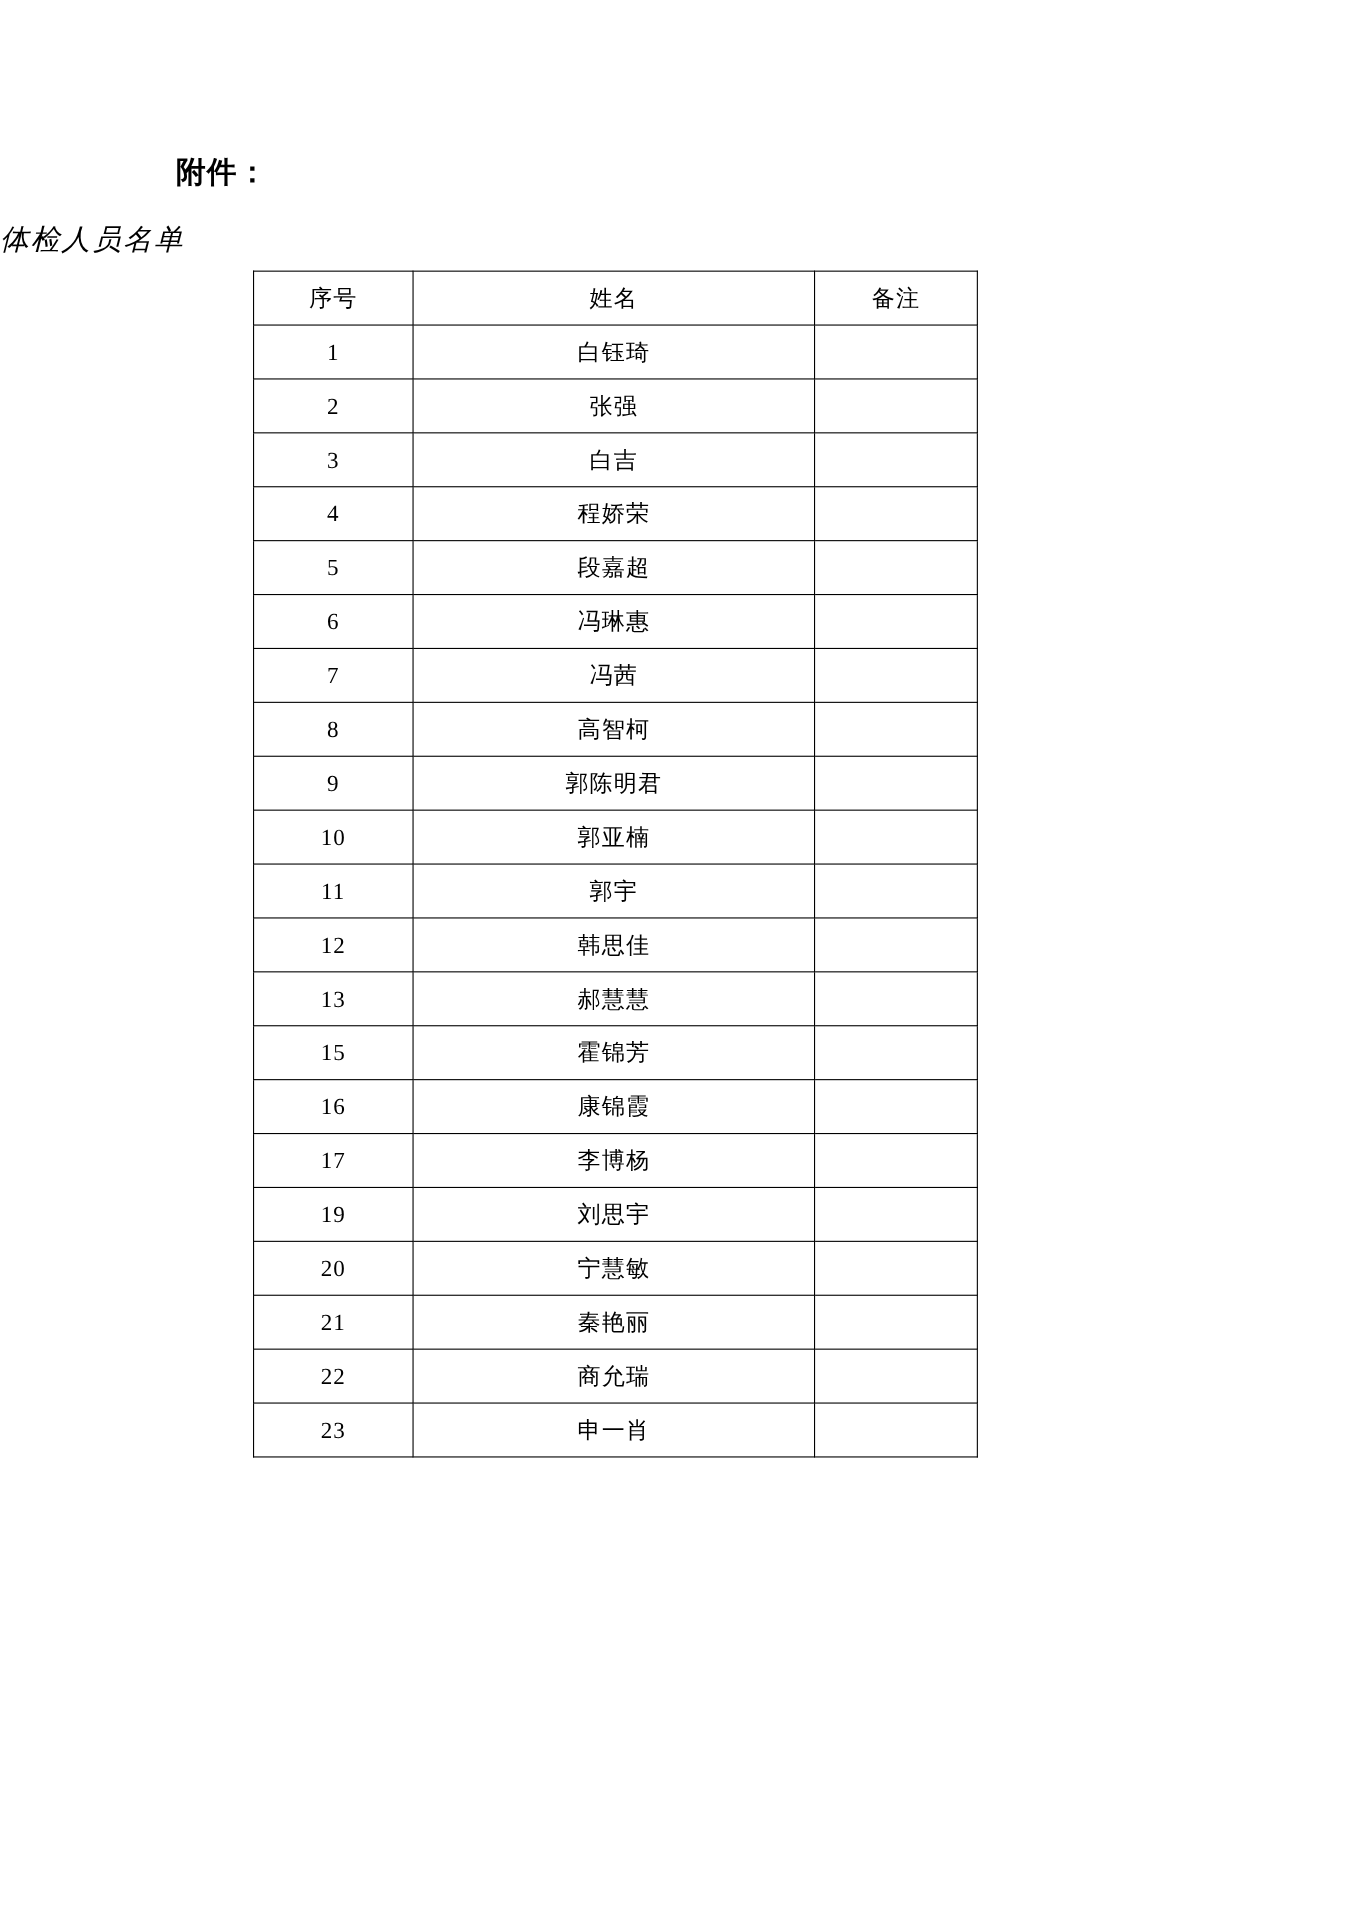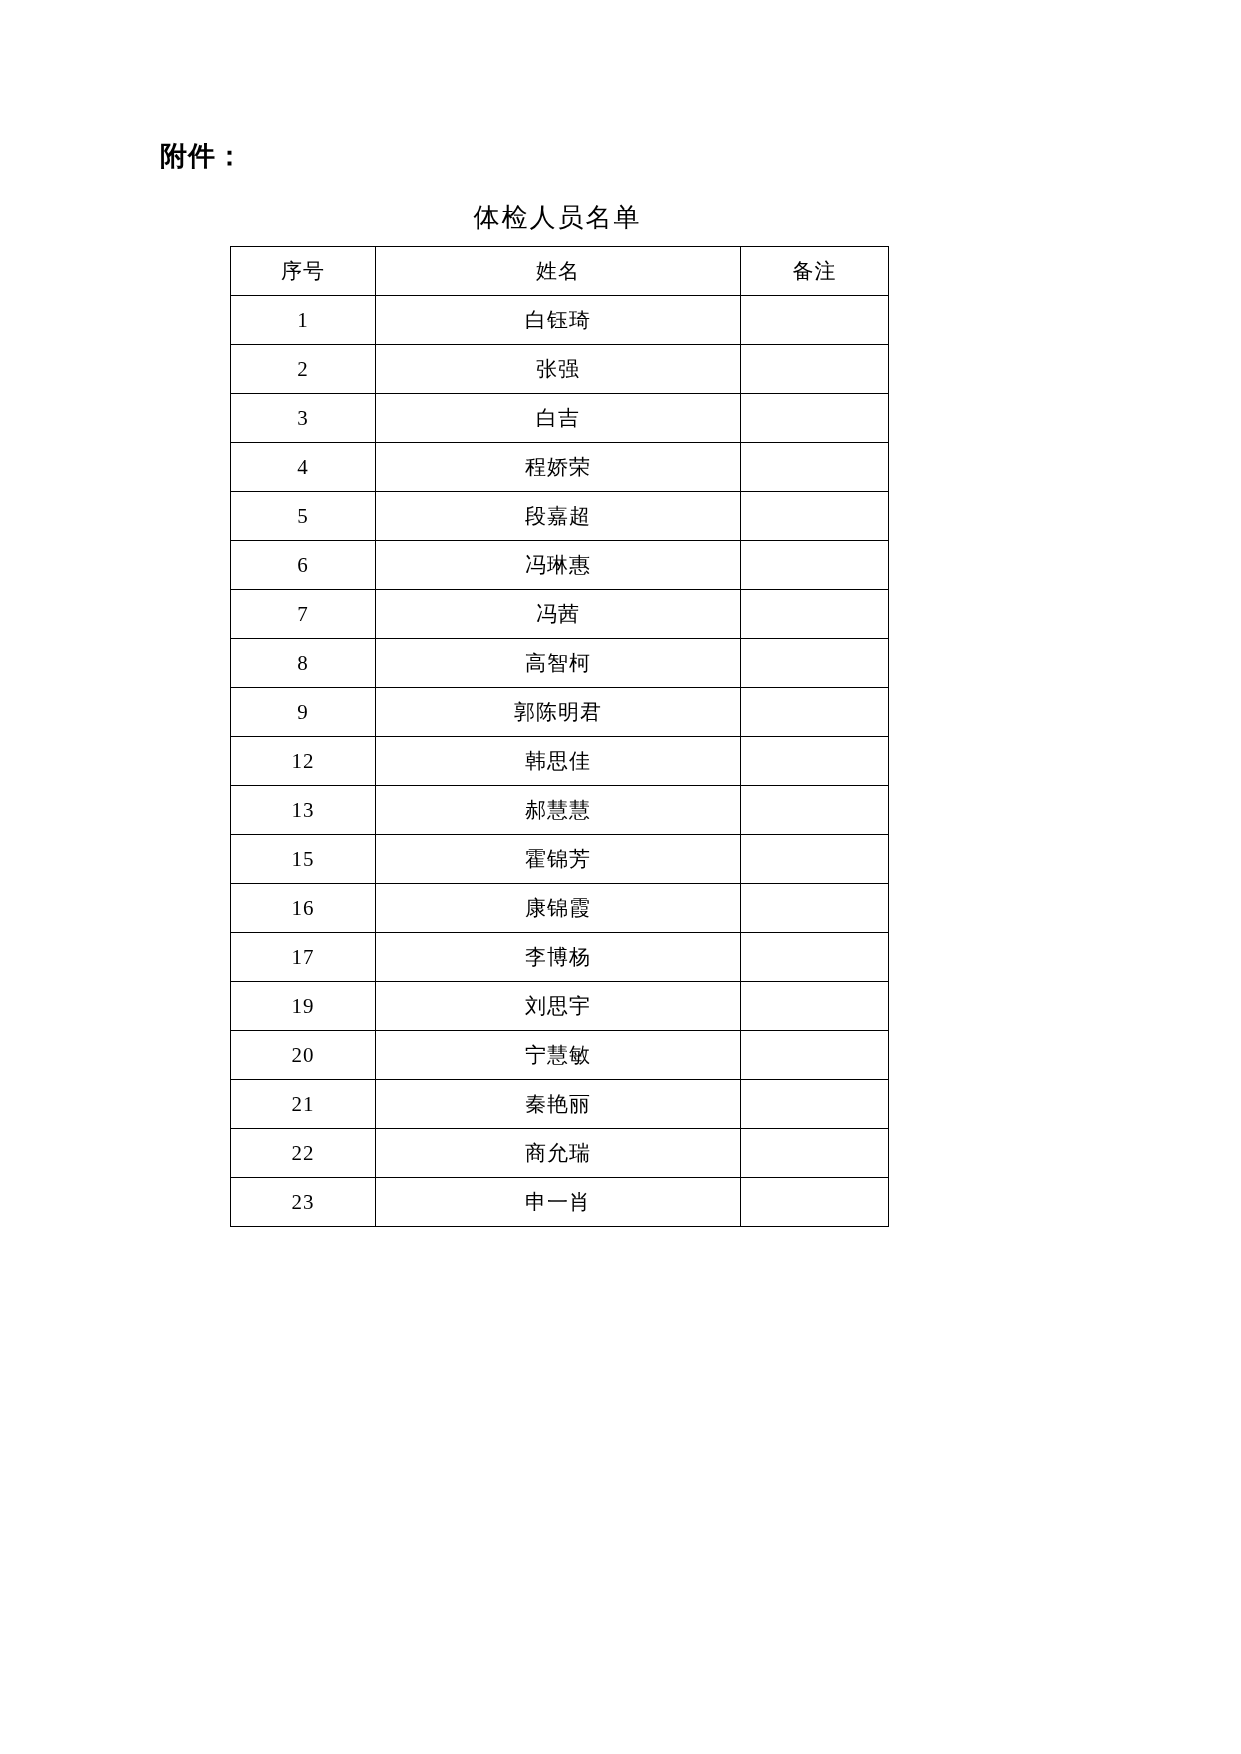--- a/index.html
+++ b/index.html
@@ -28,24 +28,24 @@
     font-size: 27px;
     font-weight: bold;
     letter-spacing: 1px;
     font-family: "Liberation Sans", "DejaVu Sans", sans-serif;
   }
   .doc-title {
     position: absolute;
     left: 0;
     right: 0;
     top: 200px;
-    text-align: center;
     font-size: 26px;
     letter-spacing: 2px;
     font-family: "Liberation Serif", "DejaVu Serif", serif;
+    font-style: italic;
   }
   .table-wrap {
     position: absolute;
     left: 230px;
     top: 246px;
     width: 658px;
   }
   table.roster {
     border-collapse: collapse;
     width: 658px;
@@ -135,20 +135,30 @@
             <td class="num">8</td>
             <td>高智柯</td>
             <td></td>
           </tr>
           <tr>
             <td class="num">9</td>
             <td>郭陈明君</td>
             <td></td>
           </tr>
           <tr>
+            <td class="num">10</td>
+            <td>郭亚楠</td>
+            <td></td>
+          </tr>
+          <tr>
+            <td class="num">11</td>
+            <td>郭宇</td>
+            <td></td>
+          </tr>
+          <tr>
             <td class="num">12</td>
             <td>韩思佳</td>
             <td></td>
           </tr>
           <tr>
             <td class="num">13</td>
             <td>郝慧慧</td>
             <td></td>
           </tr>
           <tr>

